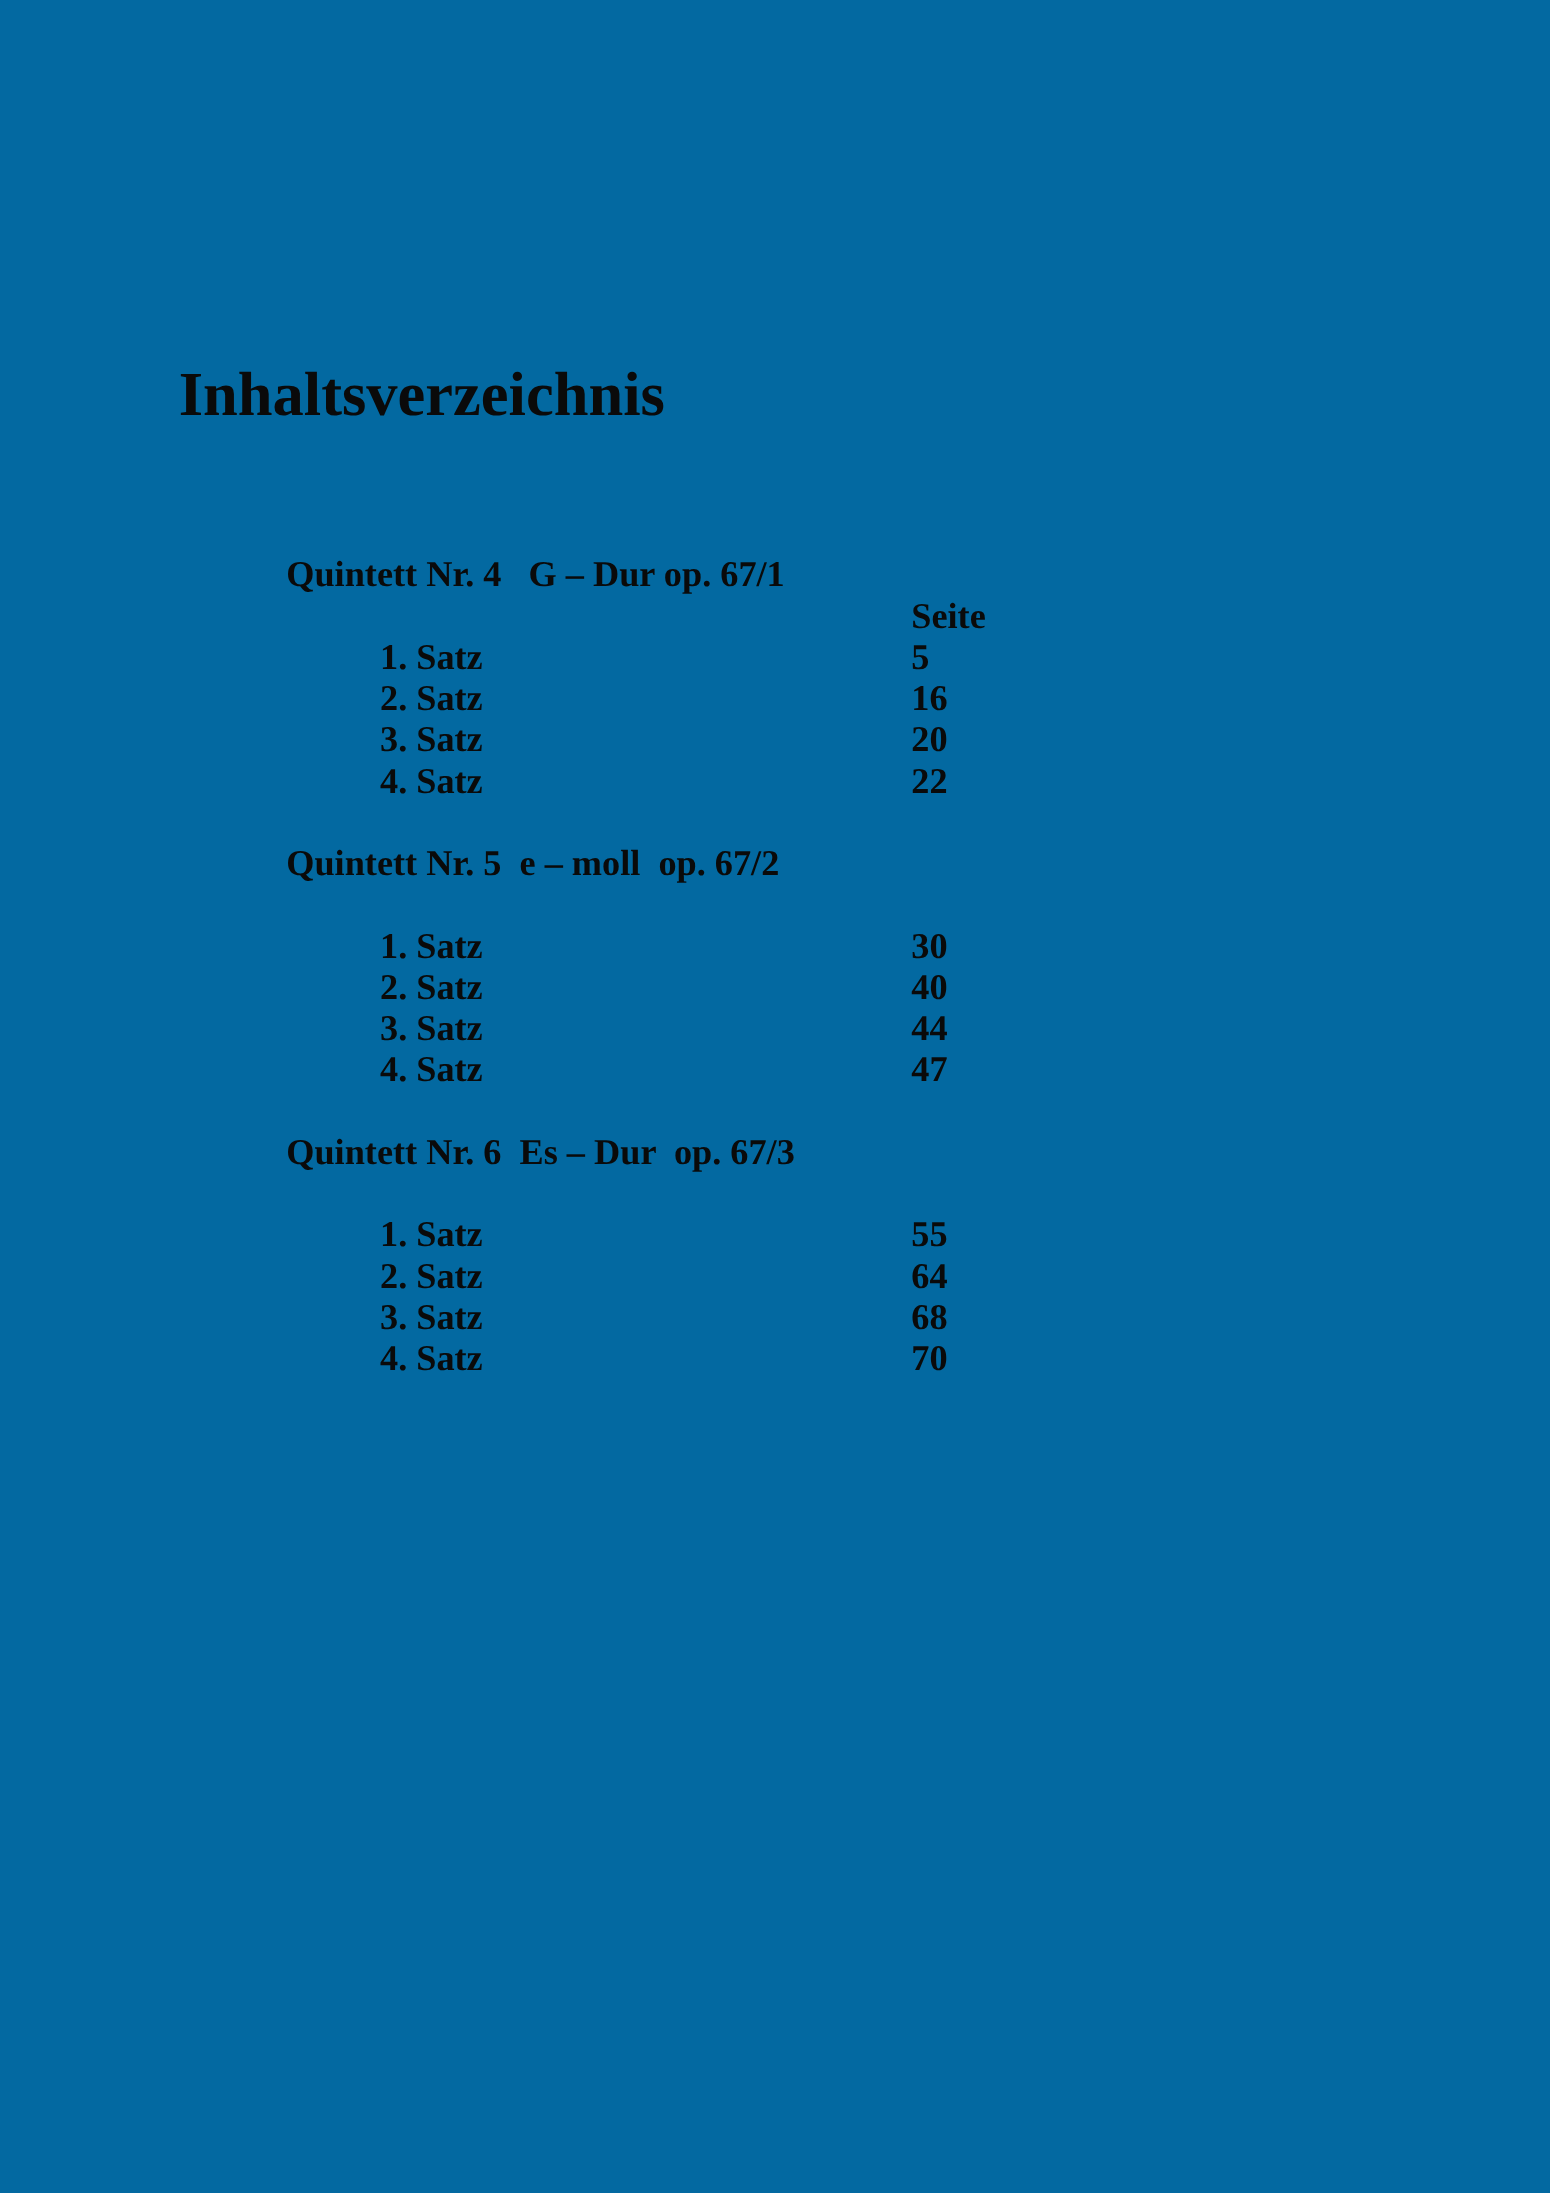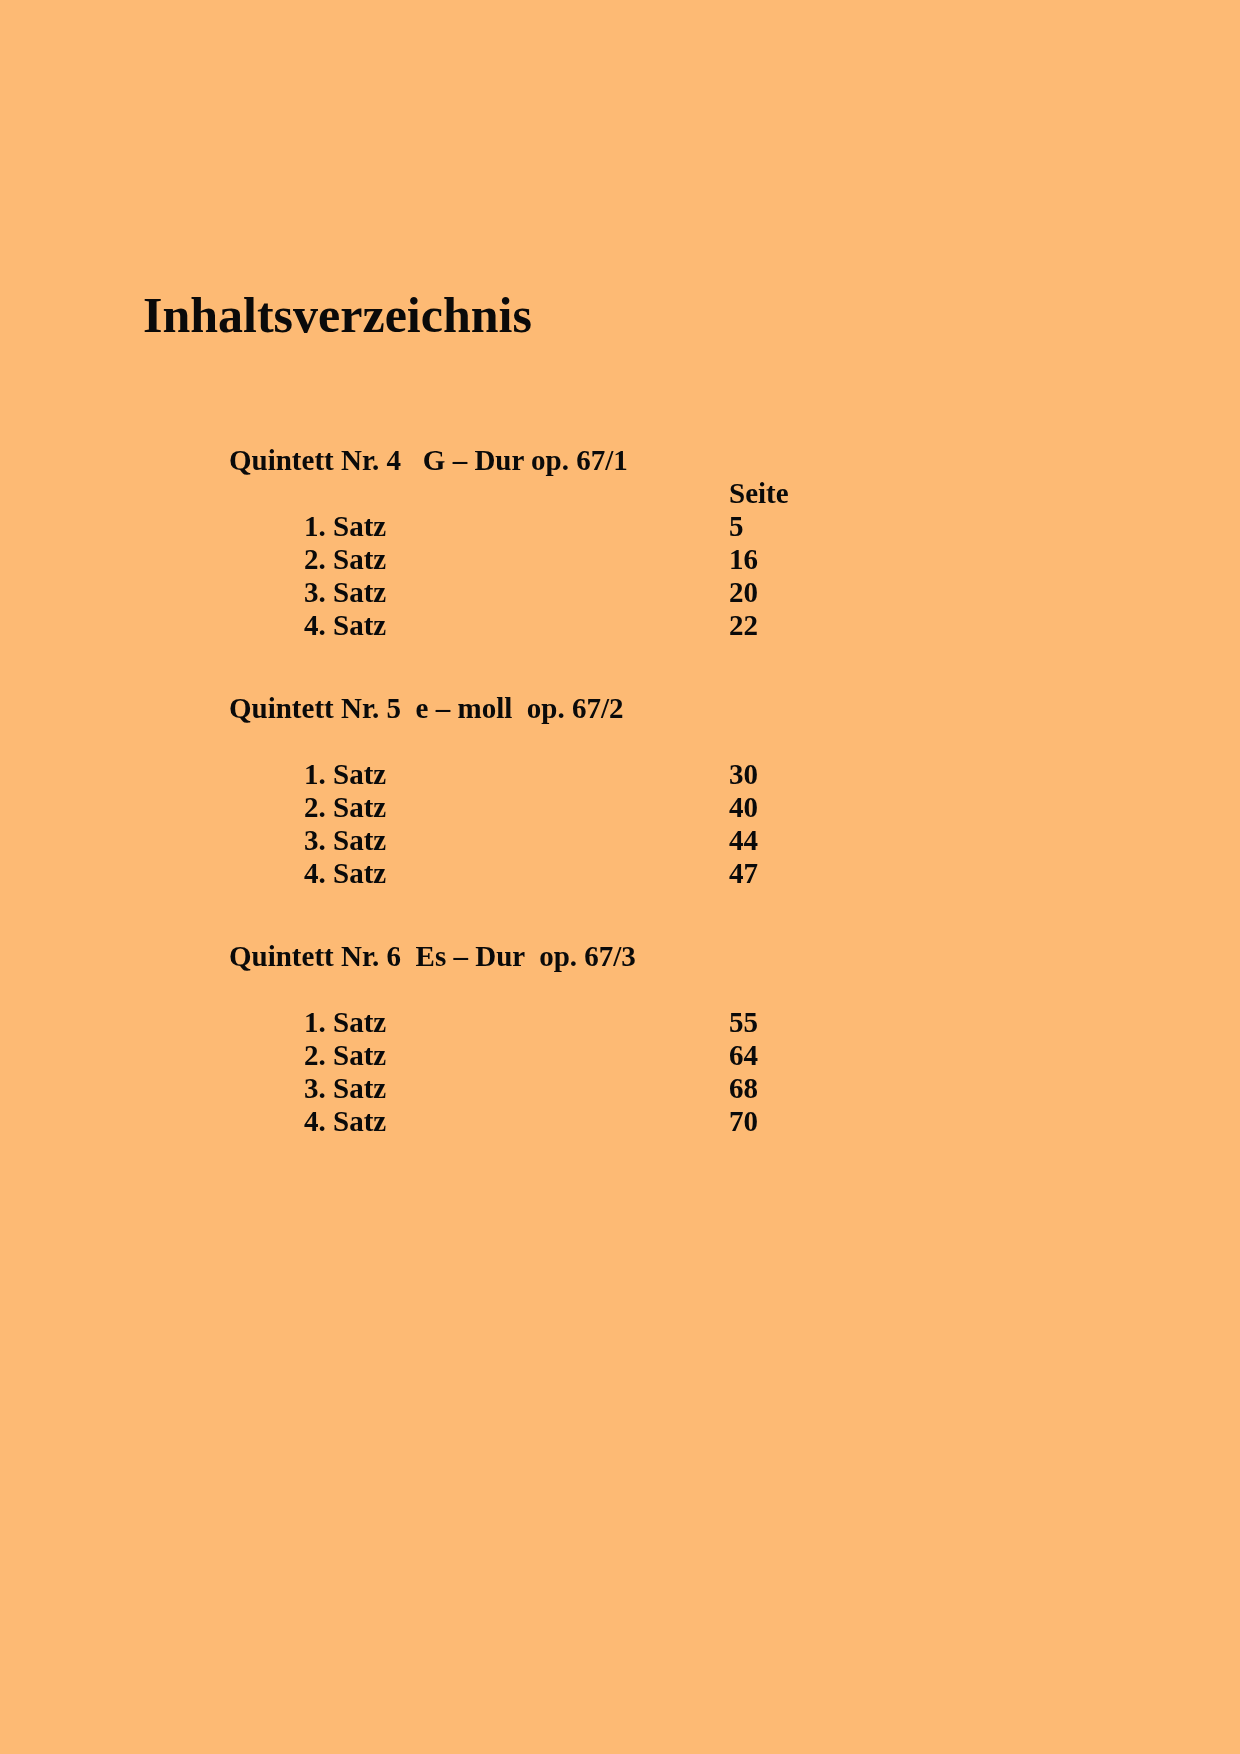--- a/index.html
+++ b/index.html
@@ -4,21 +4,21 @@
 <style>
   html, body {
     margin: 0;
     padding: 0;
     background: #ffffff;
   }
   .page {
     position: relative;
     width: 1240px;
     height: 1754px;
-    background: #fdba74;
+    background: #0369a1;
     color: #0a0a0a;
     font-family: "Liberation Serif", "DejaVu Serif", serif;
     font-weight: bold;
     overflow: hidden;
   }
   .doc-title {
     position: absolute;
     left: 143px;
     top: 290px;
     font-size: 50px;
@@ -34,21 +34,21 @@
     font-size: 29px;
     line-height: 33px;
   }
   .toc-section {
     position: relative;
   }
   .section-heading {
     white-space: pre;
   }
   .toc-section + .toc-section .section-heading {
-    margin-top: 50px;       
+    margin-top: 33px;       
     margin-bottom: 33px;    
   }
   .toc-line {
     position: relative;
     height: 33px;
   }
   .movement-label {
     position: absolute;
     left: 75px;
     white-space: pre;

